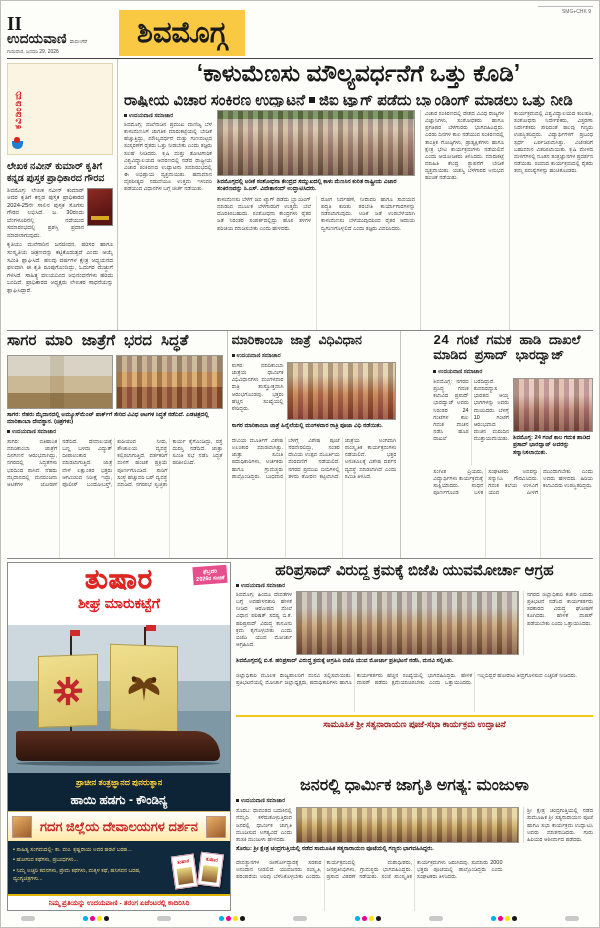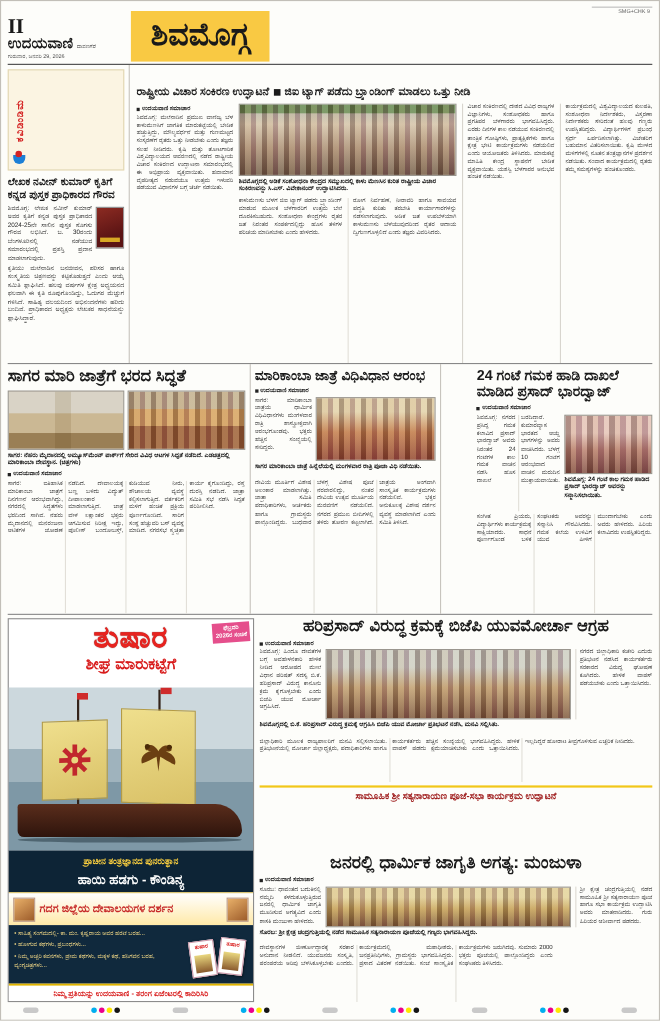--- a/index.html
+++ b/index.html
@@ -55,34 +55,34 @@
   .lim-line { font-size:5.4px; line-height:1.55; text-align:center; color:#3a3a3a; }
   .author-art { padding-top:5px; flex:1; overflow:hidden; }
   .author-head { font-size:9.5px; font-weight:bold; line-height:1.25; margin-bottom:3px; }
   .book-cover { float:right; width:26px; height:38px; margin:1px 0 2px 3px; border:1px solid #888;
                 background:linear-gradient(160deg,#8c2b22,#5b1414 70%); position:relative; }
   .book-cover::after { content:""; position:absolute; left:3px; bottom:5px; width:18px; height:4px; background:#d8a824; }
   .author-body { font-size:5.8px; }
 
   .lead { flex:1; padding:1px 0 0 6px; display:flex; flex-direction:column; }
   .lead-head { font-size:23px; font-weight:bold; text-align:center; line-height:1.15; height:30px; overflow:hidden; }
-  .lead-sub { font-size:10px; font-weight:bold; margin-top:16px; height:15px; overflow:hidden; display:flex; align-items:center; gap:4px; }
+  .lead-sub { font-size:15px; font-weight:bold; margin-top:2px; height:15px; overflow:hidden; display:flex; align-items:center; gap:4px; }
   .subsq { width:6px; height:6px; background:#1a1a1a; flex:0 0 auto; }
   .lead-body { flex:1; display:flex; gap:5px; margin-top:3px; overflow:hidden; }
   .lb-col { width:88px; flex:0 0 auto; }
   .lb-center { width:198px; flex:0 0 auto; display:flex; flex-direction:column; }
   .photo-lead { height:66px; }
   .lead-cap { margin:2px 0; height:16px; }
   .lb-two { flex:1; display:flex; gap:5px; overflow:hidden; }
   .lb-two > div { flex:1; }
   .lb-col-r { width:84px; flex:0 0 auto; border-left:1px solid #d8d5ce; padding-left:4px; }
 
   
   .row2 { display:flex; height:228px; border-bottom:1px solid #888; }
-  .h2 { font-weight:bold; line-height:1.12; overflow:hidden; }
+  .h2 { font-weight:bold; line-height:1.12; overflow:hidden;font-family:Liberation Mono, monospace; }
   .art-sagara { width:226px; padding:3px 4px 0 0; display:flex; flex-direction:column; }
   .art-sagara .h2 { font-size:15px; height:18px; }
   .sag-photos { display:flex; gap:3px; margin-top:3px; }
   .sag-photos .photo { flex:1; height:54px; }
   .sag-cap { margin-top:2px; height:15px; }
   .sag-body { flex:1; margin-top:1px; column-count:4; column-gap:5px; column-rule:1px solid #e2dfd8; }
   .art-mari { width:178px; padding:3px 4px 0 4px; display:flex; flex-direction:column; }
   .art-mari .h2 { font-size:12.5px; height:16px; }
   .mari-top { display:flex; gap:3px; margin-top:1px; }
   .mari-coltext { width:52px; flex:0 0 auto; }
@@ -118,21 +118,21 @@
           background:linear-gradient(#5a2d1c,#2e140c); border-radius:6px 50px 12px 12px; }
   .hull::after { content:""; position:absolute; left:0; right:0; bottom:-5px; height:5px; background:rgba(40,60,70,.55); border-radius:50%; }
   .flag { position:absolute; width:10px; height:6px; background:#cf2b2b; }
   .flag1 { left:138px; top:0; } .flag2 { left:62px; top:5px; }
   .ad-band1 { height:38px; background:#0d2436; color:#ffd23f; text-align:center; font-weight:bold;
               display:flex; flex-direction:column; justify-content:center; gap:5px; }
   .ad-band1 .l1 { font-size:8px; }
   .ad-band1 .l2 { font-size:12px; color:#ffffff; }
   .ad-band2 { height:30px; background:linear-gradient(#ffffff,#ffe9a8); display:flex; align-items:center; gap:4px; padding:0 4px; border-top:1px solid #d8c06a; }
   .mini-ph { width:20px; height:22px; border:1px solid #b98; background:linear-gradient(145deg,#e8b069,#9c5b2a); flex:0 0 auto; }
-  .ad-banner { flex:1; color:#c62828; font-weight:bold; font-size:10px; line-height:1.2; }
+  .ad-banner { flex:1; text-align:center; color:#c62828; font-weight:bold; font-size:13px; line-height:1.2; }
   .ad-band3 { flex:1; background:#10293d; color:#ffe28a; font-size:5.5px; line-height:1.5; padding:4px 5px; position:relative; }
   .ad-band3 .bullet { margin-bottom:2px; padding-right:56px; }
   .cover { position:absolute; width:23px; height:33px; background:#fff; border:1px solid #c9a; box-shadow:1px 1px 2px rgba(0,0,0,.5); }
   .cover .cv-t { display:block; color:#d81b1b; font-size:5px; font-weight:bold; text-align:center; margin-top:2px; }
   .cover::after { content:""; position:absolute; left:3px; bottom:3px; right:3px; height:16px; background:linear-gradient(#e9d77f,#8a5a2d); }
   .cover1 { right:34px; top:14px; transform:rotate(-8deg); }
   .cover2 { right:8px; top:12px; transform:rotate(7deg); }
   .ad-foot { height:16px; background:#fff; border-top:2px solid #e0b400; display:flex; align-items:center; justify-content:center; }
   .ad-foot span { color:#d81b1b; font-size:7px; font-weight:bold; }
 
@@ -194,20 +194,21 @@
         <div class="author-head">ಲೇಖಕ ನವೀನ್ ಕುಮಾರ್ ಕೃತಿಗೆ ಕನ್ನಡ ಪುಸ್ತಕ ಪ್ರಾಧಿಕಾರದ ಗೌರವ</div>
         <div>
           <span class="book-cover"></span>
           <div class="body-txt author-body">ಶಿವಮೊಗ್ಗ: ಲೇಖಕ ನವೀನ್ ಕುಮಾರ್ ಅವರ ಕೃತಿಗೆ ಕನ್ನಡ ಪುಸ್ತಕ ಪ್ರಾಧಿಕಾರದ 2024-25ನೇ ಸಾಲಿನ ಪುಸ್ತಕ ಸೊಗಸು ಗೌರವ ಲಭಿಸಿದೆ. ಜ. 30ರಂದು ಬೆಂಗಳೂರಿನಲ್ಲಿ ನಡೆಯುವ ಸಮಾರಂಭದಲ್ಲಿ ಪ್ರಶಸ್ತಿ ಪ್ರದಾನ ಮಾಡಲಾಗುವುದು.</div>
           <div class="body-txt author-body" style="margin-top:2px">ಕೃತಿಯು ಮಲೆನಾಡಿನ ಜನಜೀವನ, ಪರಿಸರ ಹಾಗೂ ಸಂಸ್ಕೃತಿಯ ಚಿತ್ರಣವನ್ನು ಕಟ್ಟಿಕೊಡುತ್ತದೆ ಎಂದು ಆಯ್ಕೆ ಸಮಿತಿ ಶ್ಲಾಘಿಸಿದೆ. ಹಲವು ವರ್ಷಗಳ ಕ್ಷೇತ್ರ ಅಧ್ಯಯನದ ಫಲವಾಗಿ ಈ ಕೃತಿ ರೂಪುಗೊಂಡಿದ್ದು, ಓದುಗರ ಮೆಚ್ಚುಗೆ ಗಳಿಸಿದೆ. ಸಾಹಿತ್ಯ ವಲಯದಿಂದ ಅಭಿನಂದನೆಗಳು ಹರಿದು ಬಂದಿವೆ. ಪ್ರಾಧಿಕಾರದ ಅಧ್ಯಕ್ಷರು ಲೇಖಕರ ಸಾಧನೆಯನ್ನು ಶ್ಲಾಘಿಸಿದ್ದಾರೆ.</div>
         </div>
       </div>
     </div>
 
     <div class="lead">
+      <div class="lead-head">‘ಕಾಳುಮೆಣಸು ಮೌಲ್ಯವರ್ಧನೆಗೆ ಒತ್ತು ಕೊಡಿ’</div>
       <div class="lead-sub">
         <span>ರಾಷ್ಟ್ರೀಯ ವಿಚಾರ ಸಂಕಿರಣ ಉದ್ಘಾಟನೆ</span>
         <span class="subsq"></span>
         <span>ಜಿಐ ಟ್ಯಾಗ್ ಪಡೆದು ಬ್ರ್ಯಾಂಡಿಂಗ್ ಮಾಡಲು ಒತ್ತು ನೀಡಿ</span>
       </div>
       <div class="lead-body">
         <div class="lb-col">
           <div class="byline">
             <span class="bsq"></span>
             <span>ಉದಯವಾಣಿ ಸಮಾಚಾರ</span>

